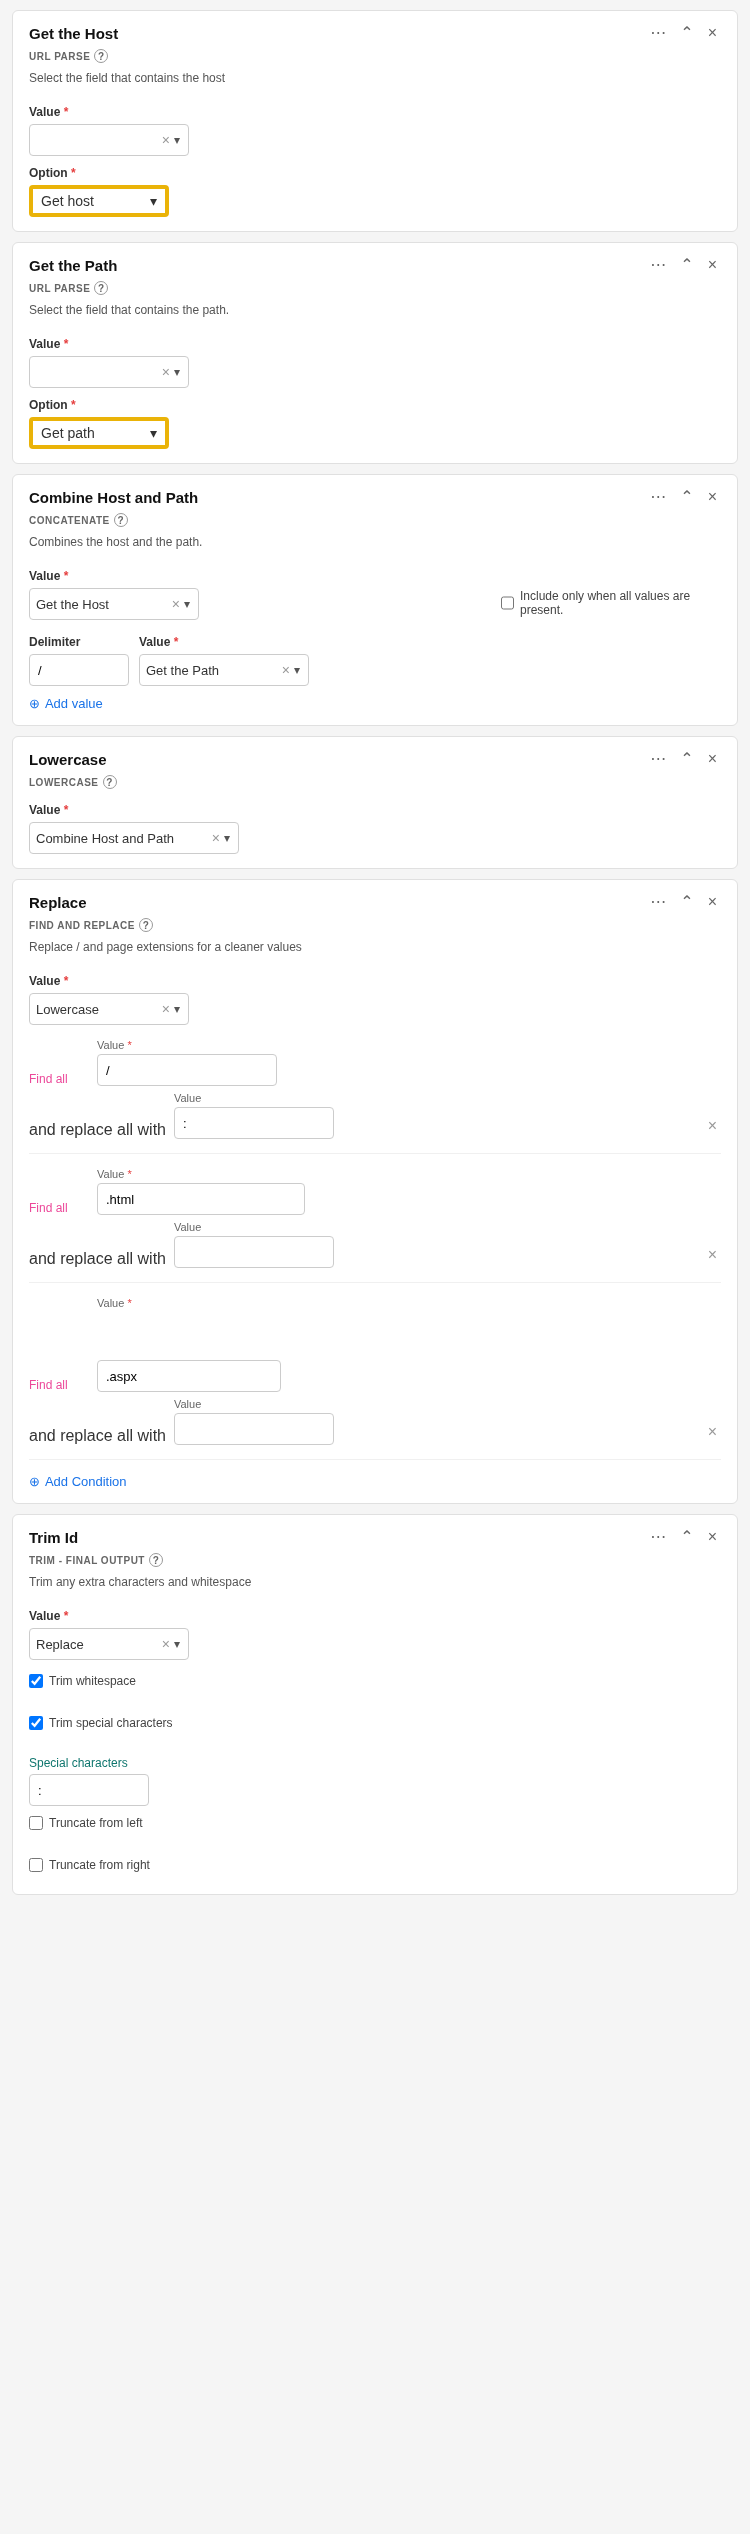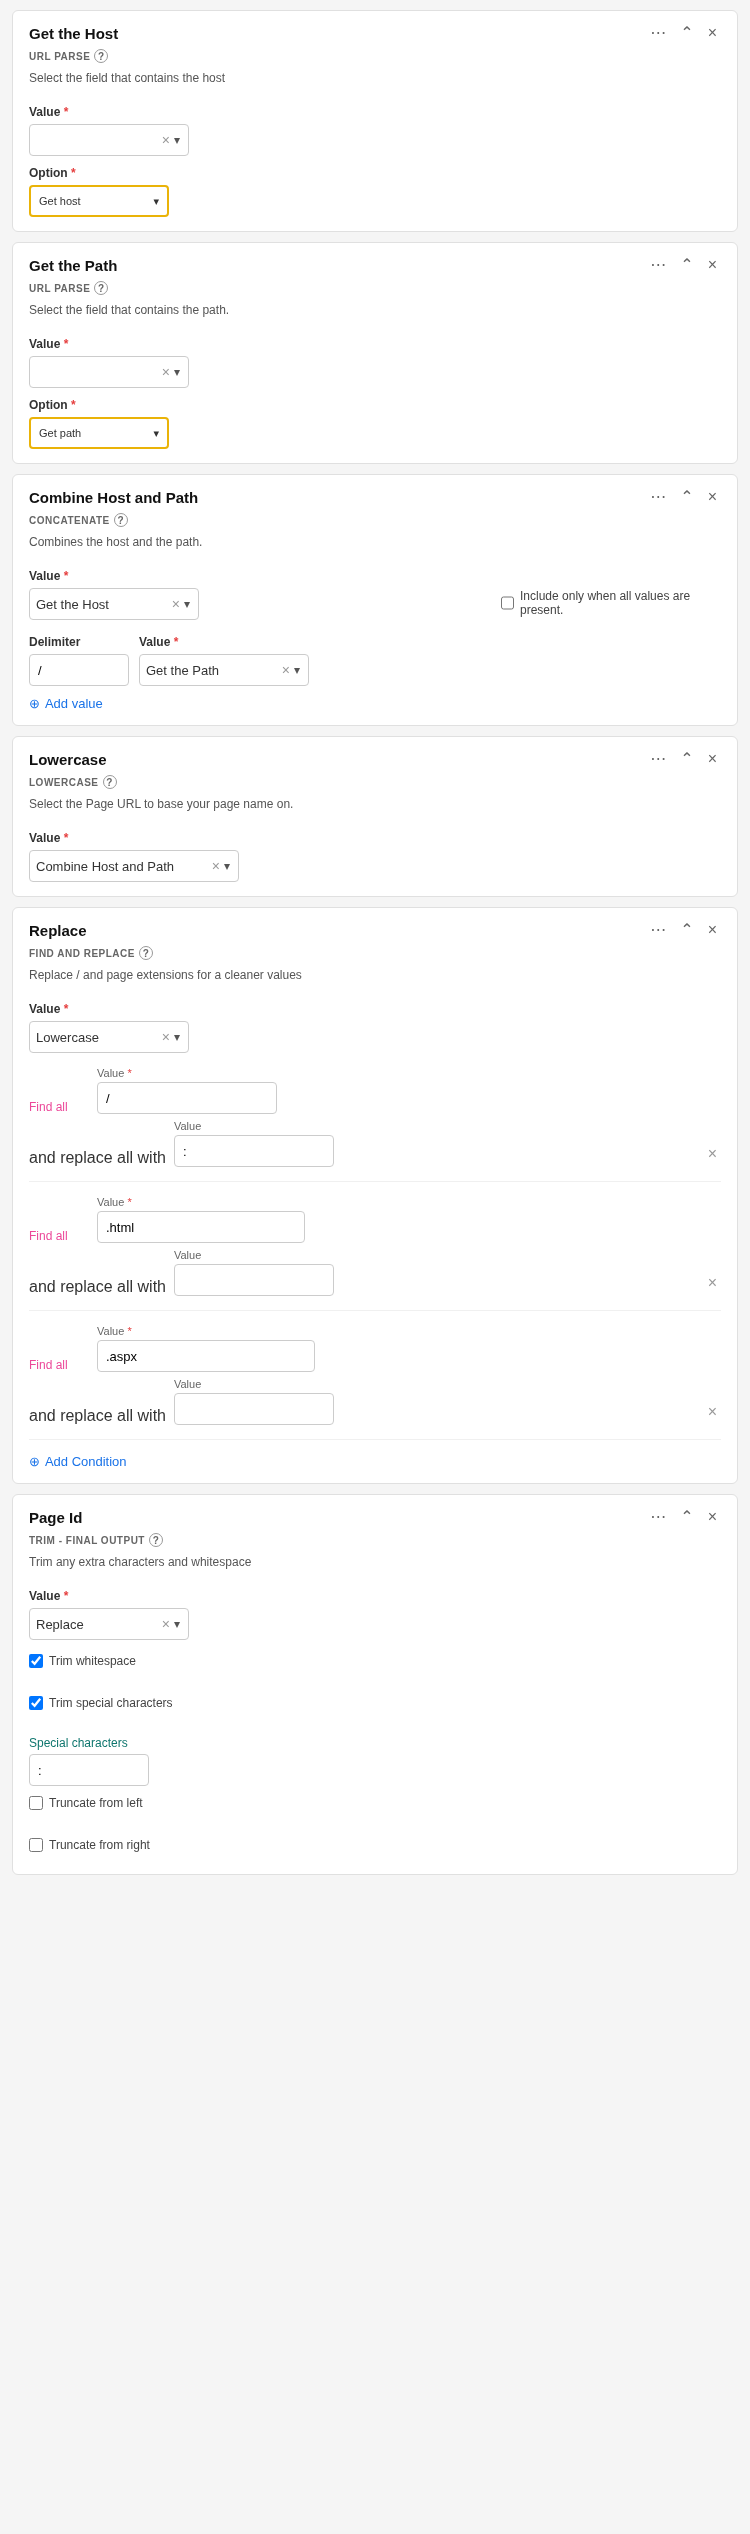--- a/index.html
+++ b/index.html
@@ -116,29 +116,29 @@
       color: #555;
       font-size: 12px;
       padding: 0 2px;
     }
     .option-row {
       margin-top: 10px;
     }
     .option-select {
       display: flex;
       align-items: center;
-      border: 2px solid #eab308;
+      border: 4px solid #eab308;
       border-radius: 4px;
       background: #fff;
       height: 32px;
       padding: 0 8px;
       width: 140px;
       cursor: pointer;
       justify-content: space-between;
-      font-size: 11px;
+      font-size: 14px;
     }
     .text-input {
       border: 1px solid #ccc;
       border-radius: 4px;
       height: 32px;
       padding: 0 8px;
       font-size: 13px;
       outline: none;
     }
     .checkbox-label {
@@ -379,21 +379,20 @@
     <div class="card-header-actions">
       <button class="icon-btn">⋯</button>
       <button class="icon-btn">⌃</button>
       <button class="icon-btn">×</button>
     </div>
   </div>
   <div class="badge">
     <span>LOWERCASE</span>
     <span class="help-icon">?</span>
   </div>
-  <div class="card-desc">Select the Page URL to base your page name on.</div>
   <div class="card-body">
     <div class="field-label">
       <span>Value</span> <span class="required">*</span>
     </div>
     <div class="select-wrapper" style="width:210px;">
       <span style="font-size:13px; flex:1;">Combine Host and Path</span>
       <button class="clear-btn">×</button>
       <button class="chevron-btn">▾</button>
     </div>
   </div>
@@ -457,21 +456,21 @@
         </div>
         <button class="remove-btn">×</button>
       </div>
     </div>
 
     <div class="replace-row">
       <div style="display:flex; align-items:flex-end; gap:8px; margin-bottom:6px;">
         <span class="replace-find-label">Find all</span>
         <div class="replace-input-wrap">
           <span class="value-sublabel"><span>Value</span> <span class="required-star">*</span></span>
-          <input type="text" class="text-input" style="width: 218px;" value=".aspx">
+          <input type="text" class="text-input" style="width: 184px; margin-top: 48px;" value=".aspx">
         </div>
       </div>
       <div style="display:flex; align-items:flex-end; gap:8px;">
         <span class="replace-with-label">and replace all with</span>
         <div class="replace-input-wrap">
           <span class="value-sublabel">Value</span>
           <input type="text" class="text-input" style="width: 160px;" value="">
         </div>
         <button class="remove-btn">×</button>
       </div>
@@ -479,21 +478,21 @@
 
     <button class="add-condition-btn">
       <span>⊕</span>
       <span>Add Condition</span>
     </button>
   </div>
 </div>
 
 <div class="card">
   <div class="card-header">
-    <span class="card-title">Page Id</span>
+    <span class="card-title">Trim Id</span>
     <div class="card-header-actions">
       <button class="icon-btn">⋯</button>
       <button class="icon-btn">⌃</button>
       <button class="icon-btn">×</button>
     </div>
   </div>
   <div class="badge">
     <span>TRIM - FINAL OUTPUT</span>
     <span class="help-icon">?</span>
   </div>

